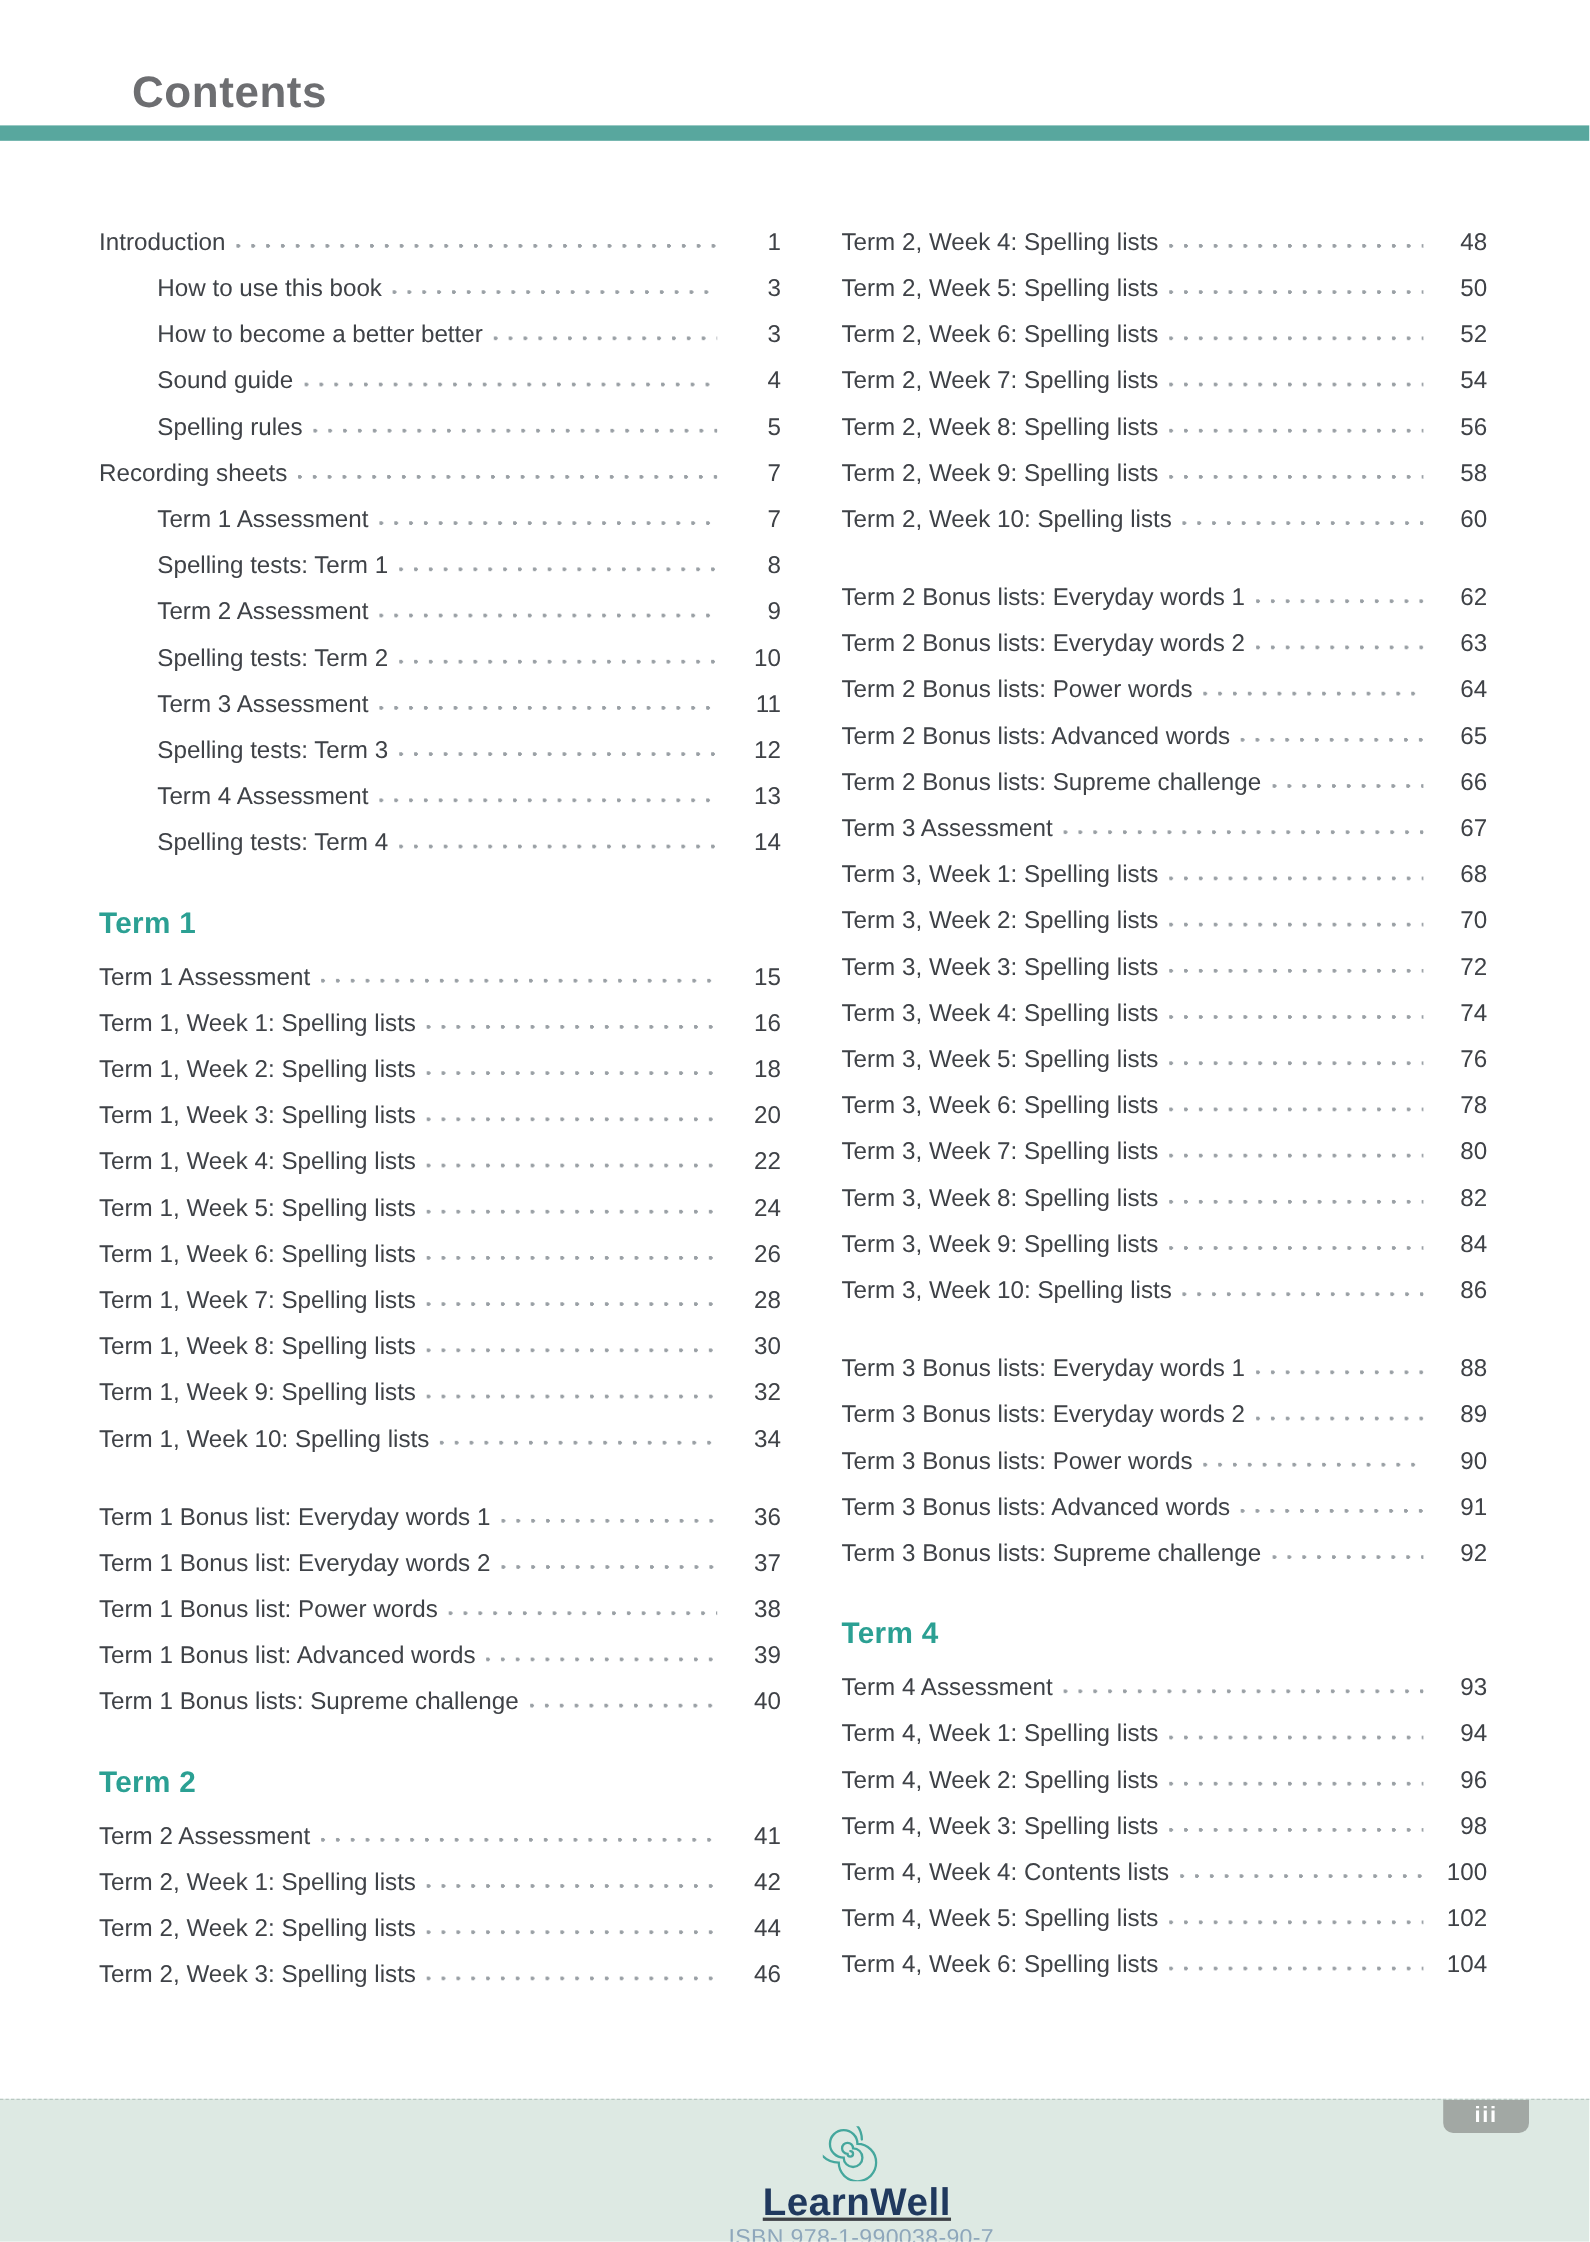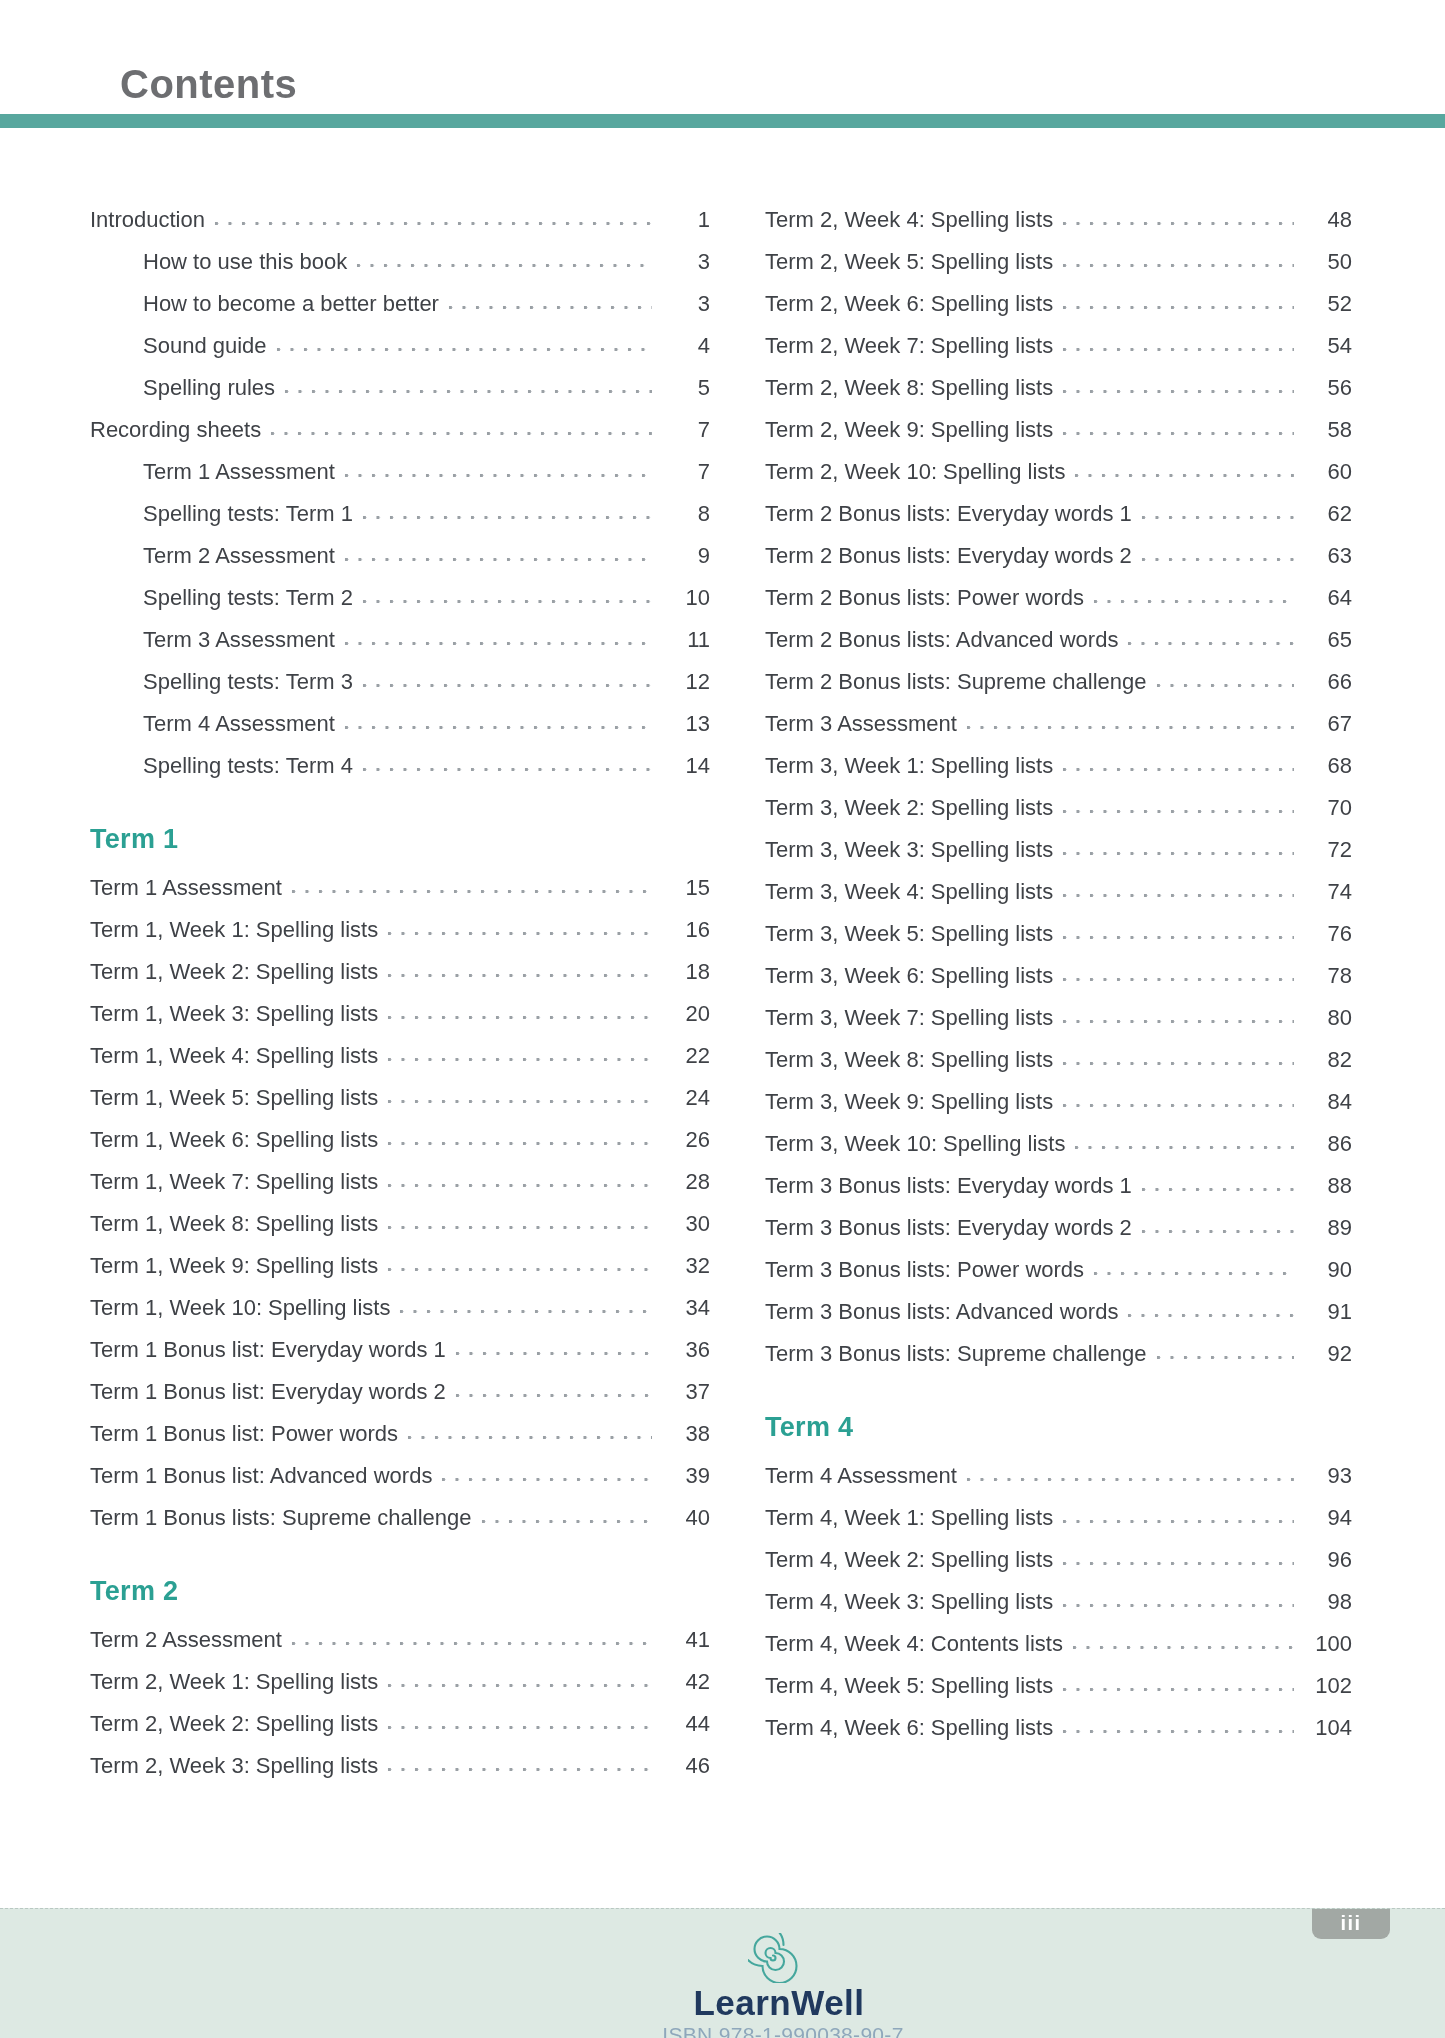--- a/index.html
+++ b/index.html
@@ -17,37 +17,37 @@
   h1.page-title{
     margin:0;padding:62px 0 0 120px;font-size:40px;line-height:44px;
     font-weight:700;color:var(--title-gray);letter-spacing:0.5px;
   }
   .accent-bar{width:100%;height:14px;background:var(--accent-bar);margin-top:8px;}
   .columns{display:flex;padding:71px 93px 0 90px;gap:55px;}
   .col{display:block;}
   .col-left{width:620px;flex:0 0 620px;}
   .col-right{width:587px;flex:0 0 587px;}
   .toc-row{display:flex;align-items:baseline;height:42px;font-size:22px;}
-  .toc-row.gap-before{}
+  .toc-row.gap-before{margin-top:29px;}
   .lbl{line-height:42px;white-space:nowrap;}
   .lbl.indent{padding-left:53px;}
   .dots{
     flex:1 1 auto;min-width:18px;height:6px;margin:0 12px 0 9px;
     background-image:radial-gradient(circle at 2.5px 2.5px, var(--dots) 1.6px, transparent 2px);
     background-size:13.5px 6px;background-repeat:repeat-x;background-position:left bottom;
   }
   .pg{min-width:46px;text-align:right;line-height:42px;}
   h2.sec-heading{
     margin:34px 0 10px 0;font-size:27px;line-height:36px;font-weight:700;
     color:var(--heading-teal);letter-spacing:0.3px;
   }
   h2.sec-heading.extra-gap{}
   .footer{
     position:absolute;left:0;bottom:0;width:100%;height:130px;
-    background:var(--footer-bg);border-top:1px dashed var(--footer-border);
+    background:var(--footer-bg);border-top:1px dashed var(--footer-border);text-decoration:underline;
   }
   .badge{
     position:absolute;top:0;right:55px;width:78px;height:30px;background:var(--badge-bg);
     border-radius:0 0 9px 9px;color:var(--badge-text);font-size:20px;font-weight:700;
     text-align:center;line-height:28px;letter-spacing:1.5px;
   }
   .brand-row{display:flex;align-items:center;padding:24px 0 0 113px;flex-direction:column;}
   .logo-icon{width:50px;height:50px;margin-right:13px;flex:0 0 auto;}
   .brand{font-size:35px;font-weight:700;color:var(--brand-navy);letter-spacing:0.5px;}
   .isbn{font-size:21px;color:var(--isbn-blue);margin-left:8px;letter-spacing:0.3px;}

